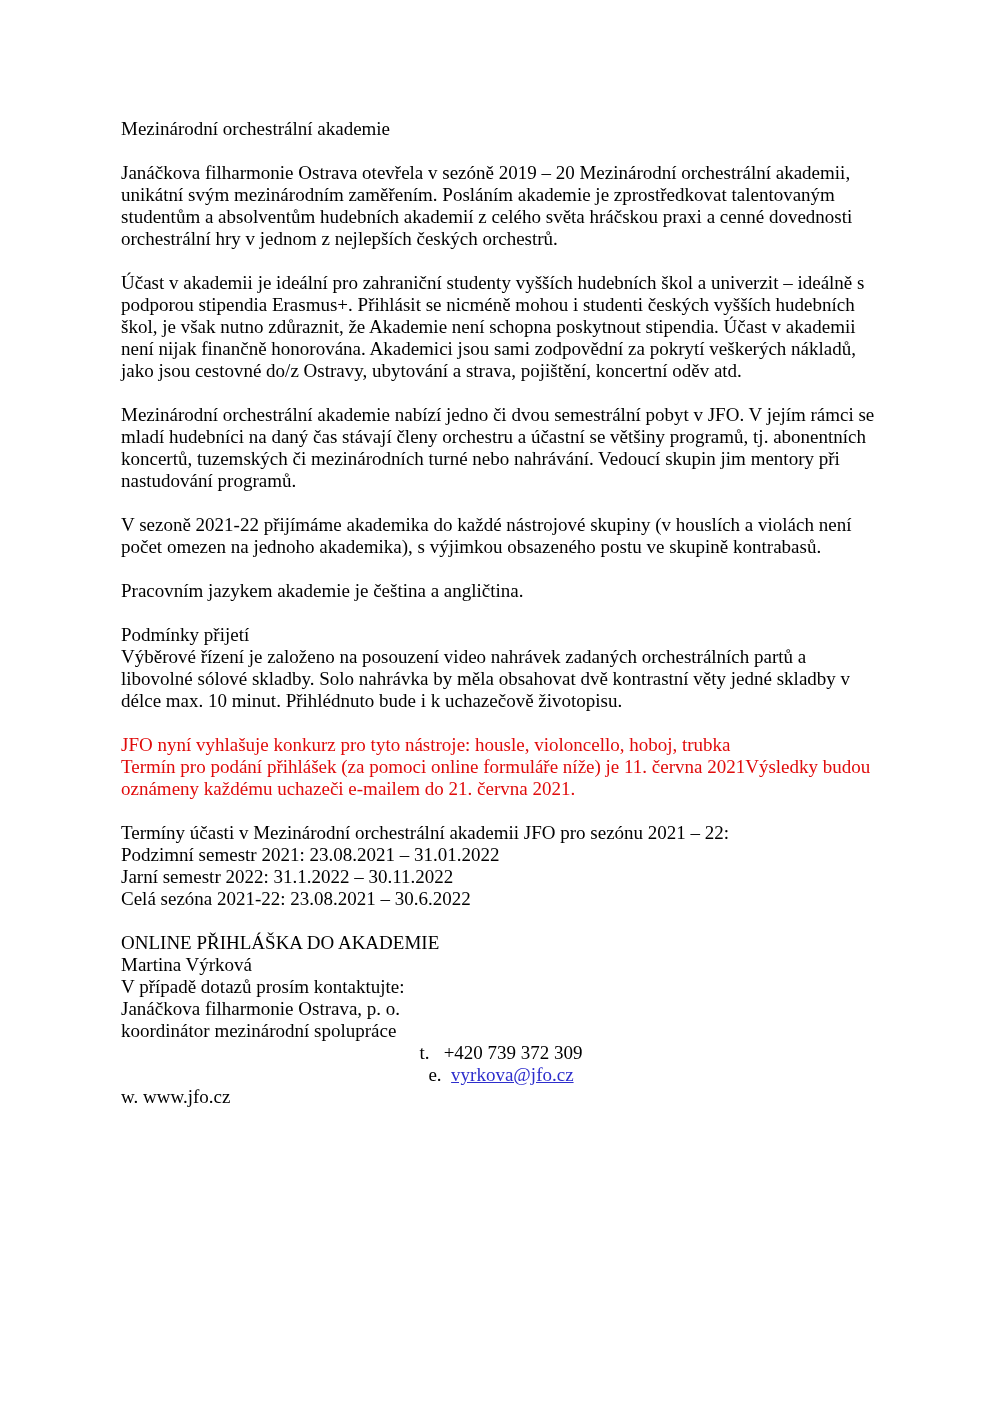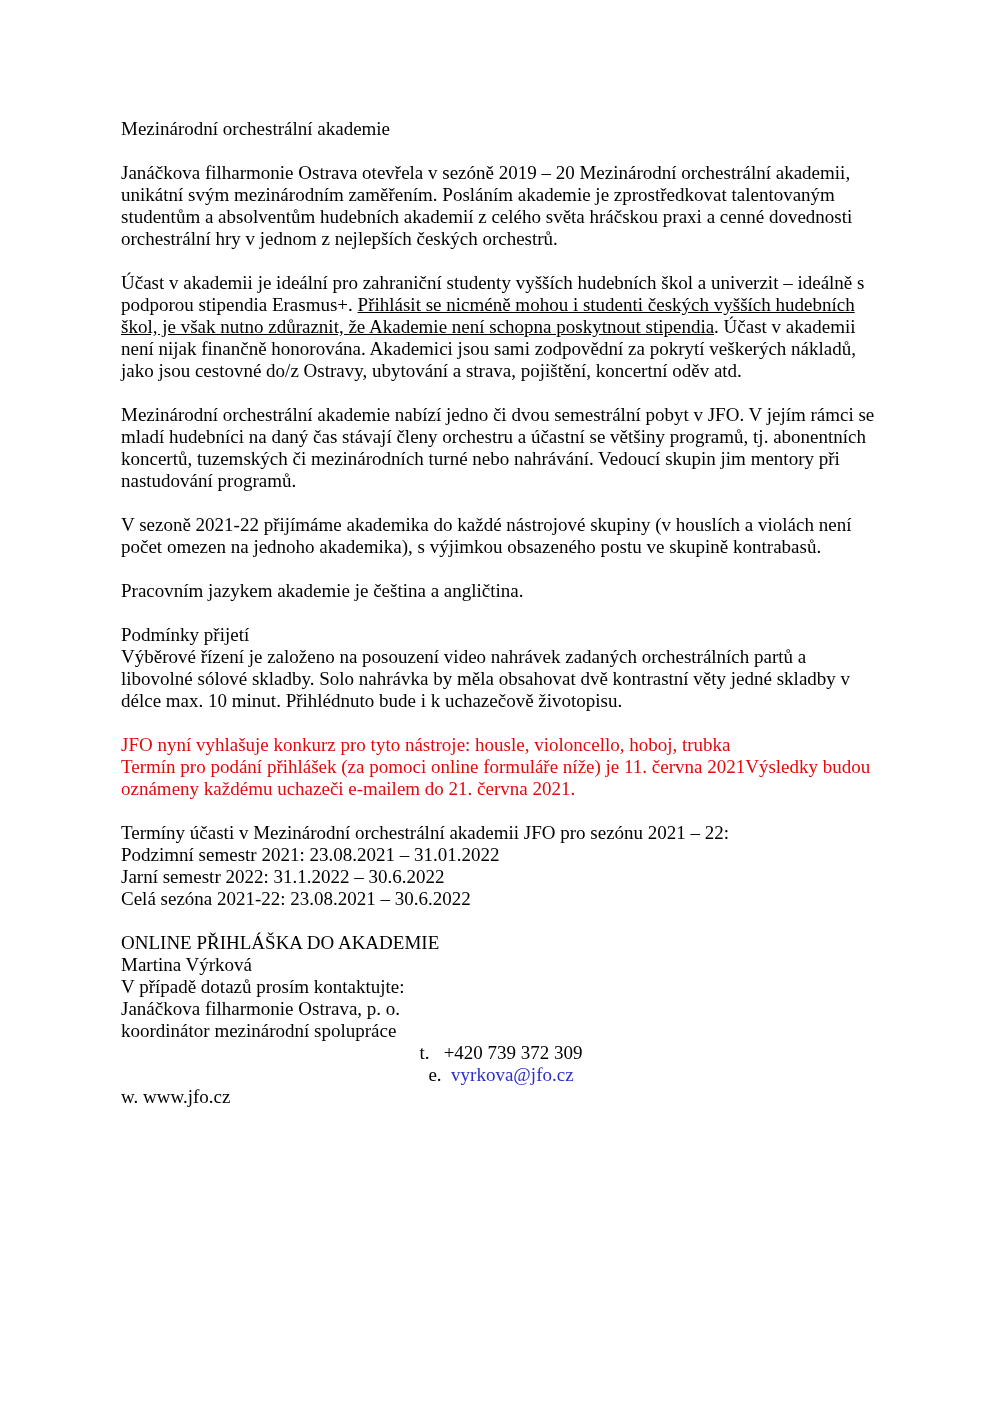--- a/index.html
+++ b/index.html
@@ -18,23 +18,23 @@
   .page p, .page h1, .page h2 {
     margin: 0 0 22px 0;
     font-size: 19px;
     line-height: 22px;
     font-weight: normal;
   }
   h1, h2, .b { font-weight: normal; }
   .section { margin: 0 0 22px 0; }
   .section:last-child { margin-bottom: 0; }
   .tight { margin: 0 !important; }
-  .u { text-decoration: underline; }
+  .u { }
   .red { color: var(--red, #e00b0b); }
-  .link { color: var(--link, #2d2dcc); cursor: pointer; }
+  .link { color: var(--link, #2d2dcc); text-decoration: underline; cursor: pointer; }
   .pre { white-space: pre-wrap; text-align: center; }
 </style>
 </head>
 <body>
 
 <div class="page">
 
   <h1>Mezinárodní orchestrální akademie</h1>
 
   <p>Janáčkova filharmonie Ostrava otevřela v sezóně 2019 – 20 Mezinárodní orchestrální akademii, unikátní svým mezinárodním zaměřením. Posláním akademie je zprostředkovat talentovaným studentům a absolventům hudebních akademií z celého světa hráčskou praxi a cenné dovednosti orchestrální hry v jednom z nejlepších českých orchestrů.</p>
@@ -51,21 +51,21 @@
   <div class="section">
     <h2 class="tight">Podmínky přijetí</h2>
     <p class="tight">Výběrové řízení je založeno na posouzení video nahrávek zadaných orchestrálních partů a libovolné sólové skladby. Solo nahrávka by měla obsahovat dvě kontrastní věty jedné skladby v délce max. 10 minut. Přihlédnuto bude i k uchazečově životopisu.</p>
   </div>
 
   <p class="red"><span class="b">JFO nyní vyhlašuje konkurz pro tyto nástroje: housle, violoncello, hoboj, trubka</span><br><span class="b">Termín pro podání přihlášek (za pomoci online formuláře níže) je 11. června 2021</span><span>Výsledky budou oznámeny každému uchazeči e-mailem do 21. června 2021.</span></p>
 
   <div class="section">
     <p class="tight b">Termíny účasti v Mezinárodní orchestrální akademii JFO pro sezónu 2021 – 22:</p>
     <p class="tight"><span class="b">Podzimní semestr 2021</span><span>: 23.08.2021 – 31.01.2022</span></p>
-    <p class="tight"><span class="b">Jarní semestr 2022</span><span>: 31.1.2022 – 30.6.2022</span></p>
+    <p class="tight"><span class="b">Jarní semestr 2022</span><span>: 31.1.2022 – 30.11.2022</span></p>
     <p class="tight"><span class="b">Celá sezóna 2021-22</span><span>: 23.08.2021 – 30.6.2022</span></p>
   </div>
 
   <div class="section">
     <p class="tight b">ONLINE PŘIHLÁŠKA DO AKADEMIE</p>
     <p class="tight">Martina Výrková</p>
     <p class="tight">V případě dotazů prosím kontaktujte:</p>
     <p class="tight">Janáčkova filharmonie Ostrava, p. o.</p>
     <p class="tight">koordinátor mezinárodní spolupráce</p>
     <p class="tight pre">t.   +420 739 372 309</p>

